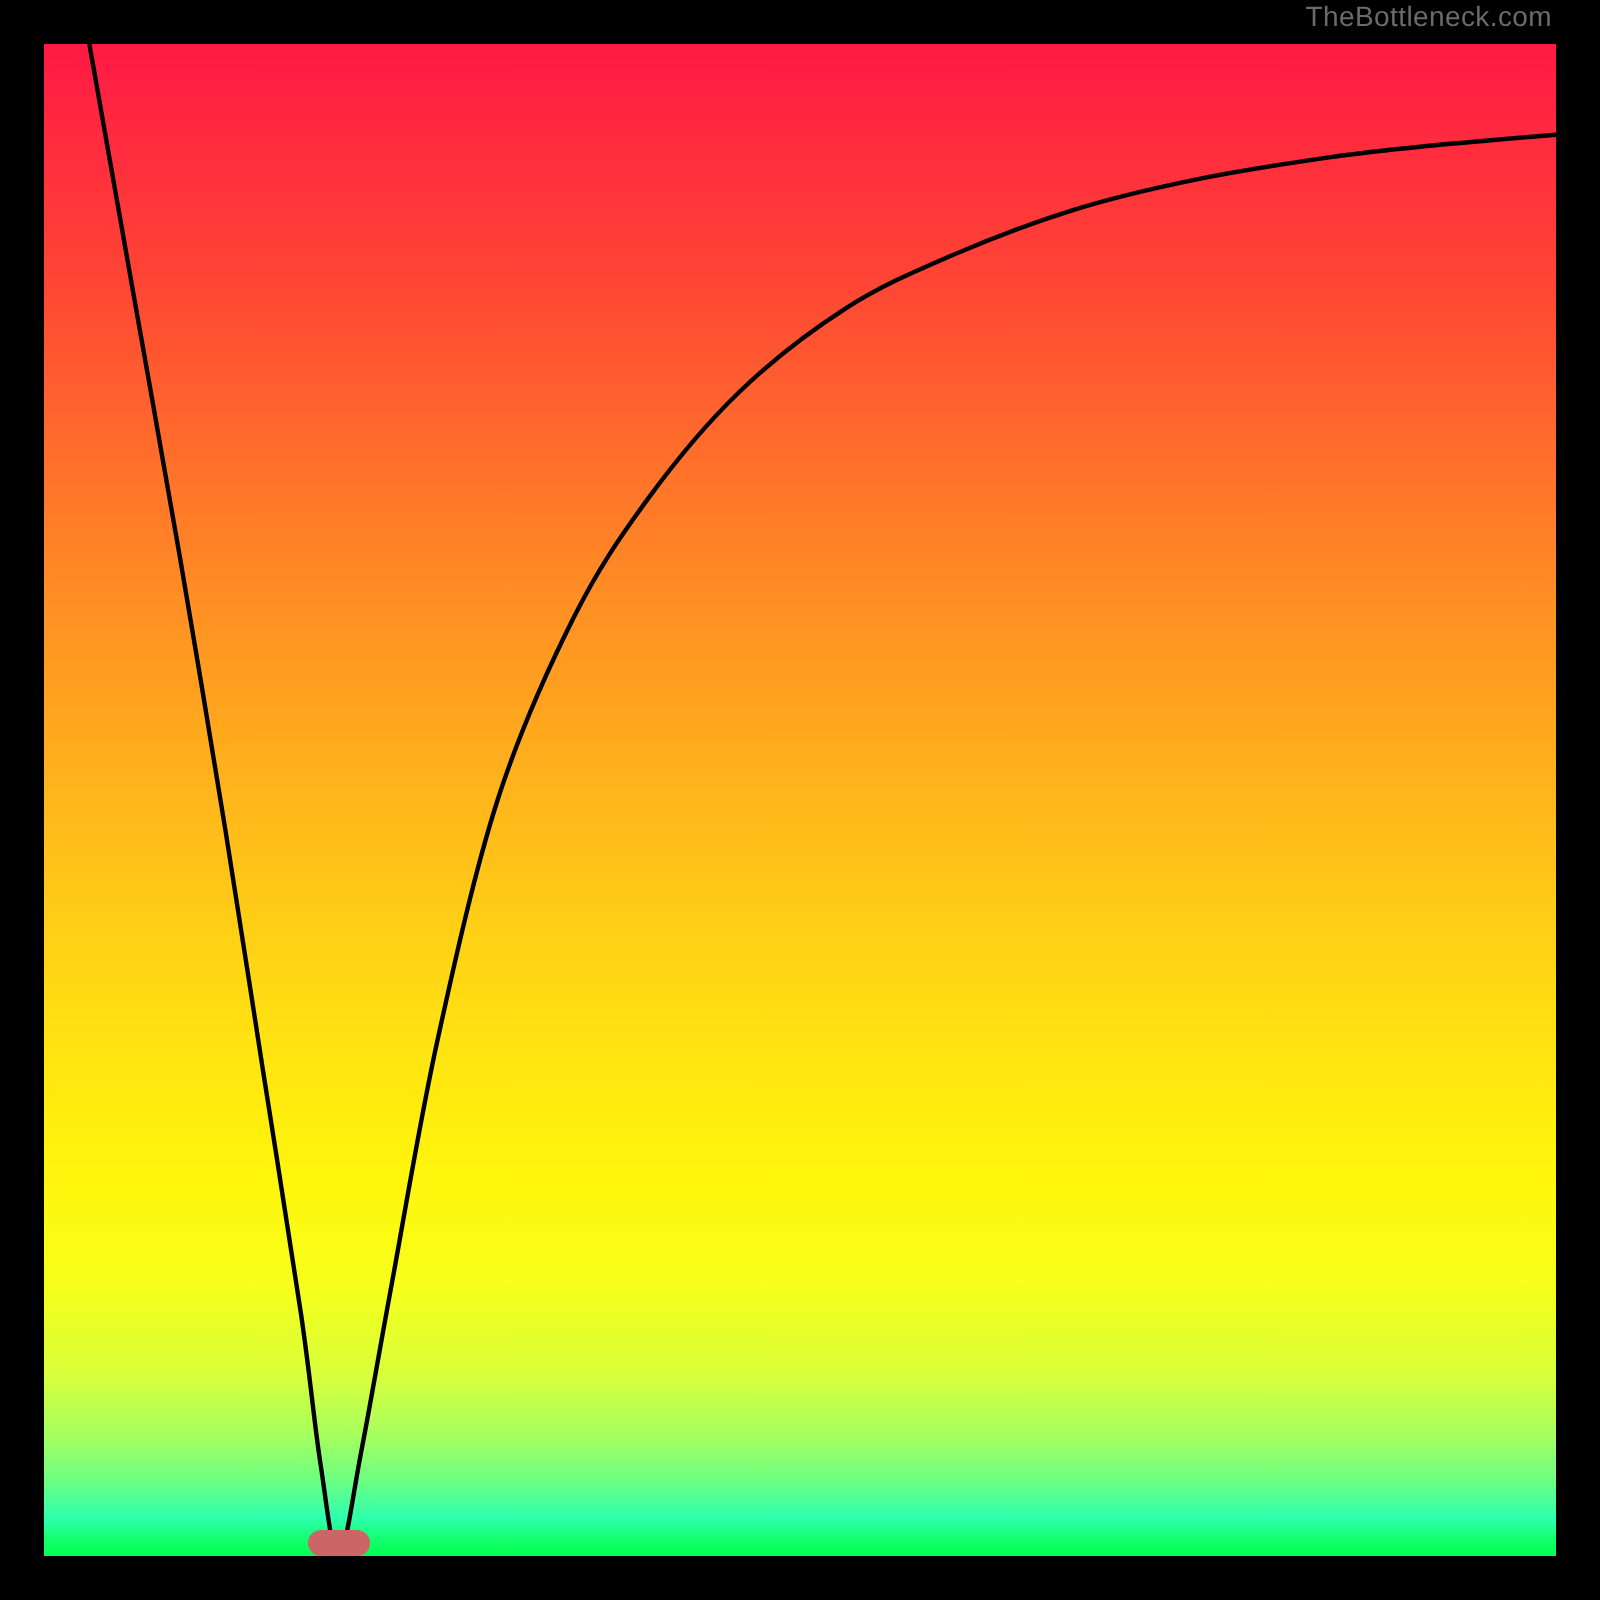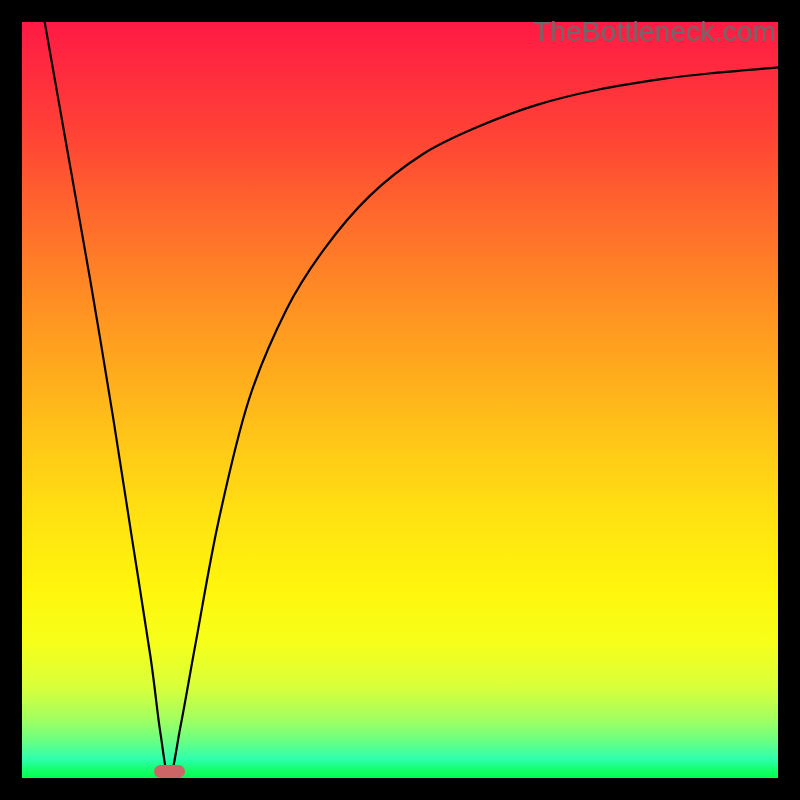--- a/index.html
+++ b/index.html
@@ -36,24 +36,24 @@
       #d8ff3a 88%,
       #a6ff5e 92%,
       #6cff82 95%,
       #2effae 97.5%,
       #12ff68 99%,
       #00ff52 100%
     );
   }
   .watermark {
     position: absolute;
-    top: 16px;
+    top: 0px;
     right: 24px;
     font-family: Arial, Helvetica, sans-serif;
-    font-size: 28px;
+    font-size: 14px;
     color: #6b6b6b;
     font-weight: 500;
     letter-spacing: 0.2px;
   }
   svg.curve {
     position: absolute;
     left: 22px;
     top: 22px;
     width: 756px;
     height: 756px;

